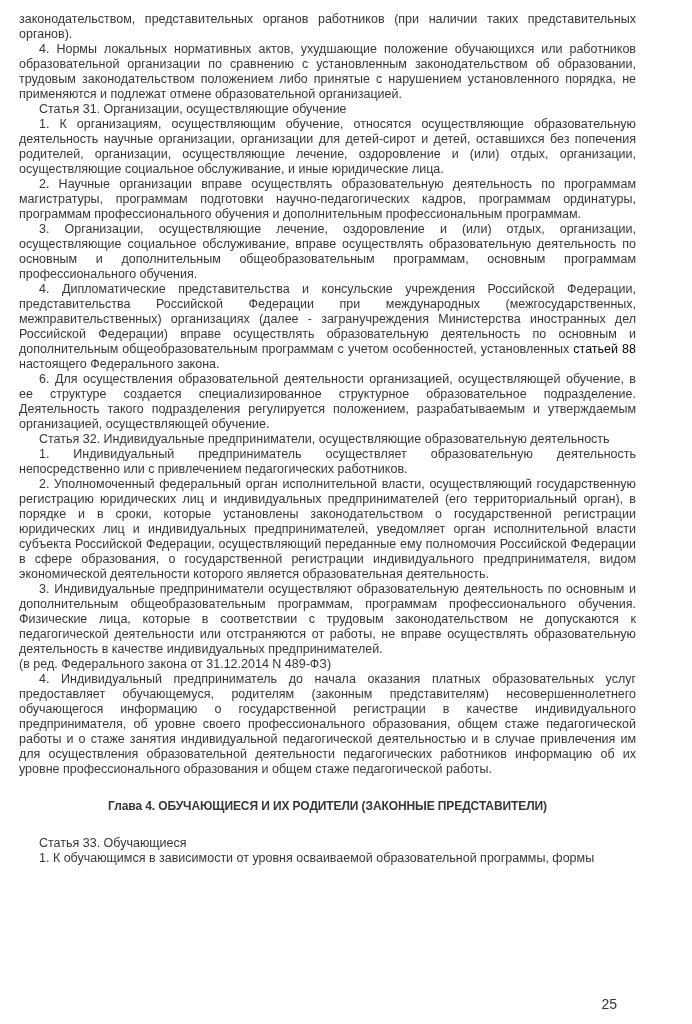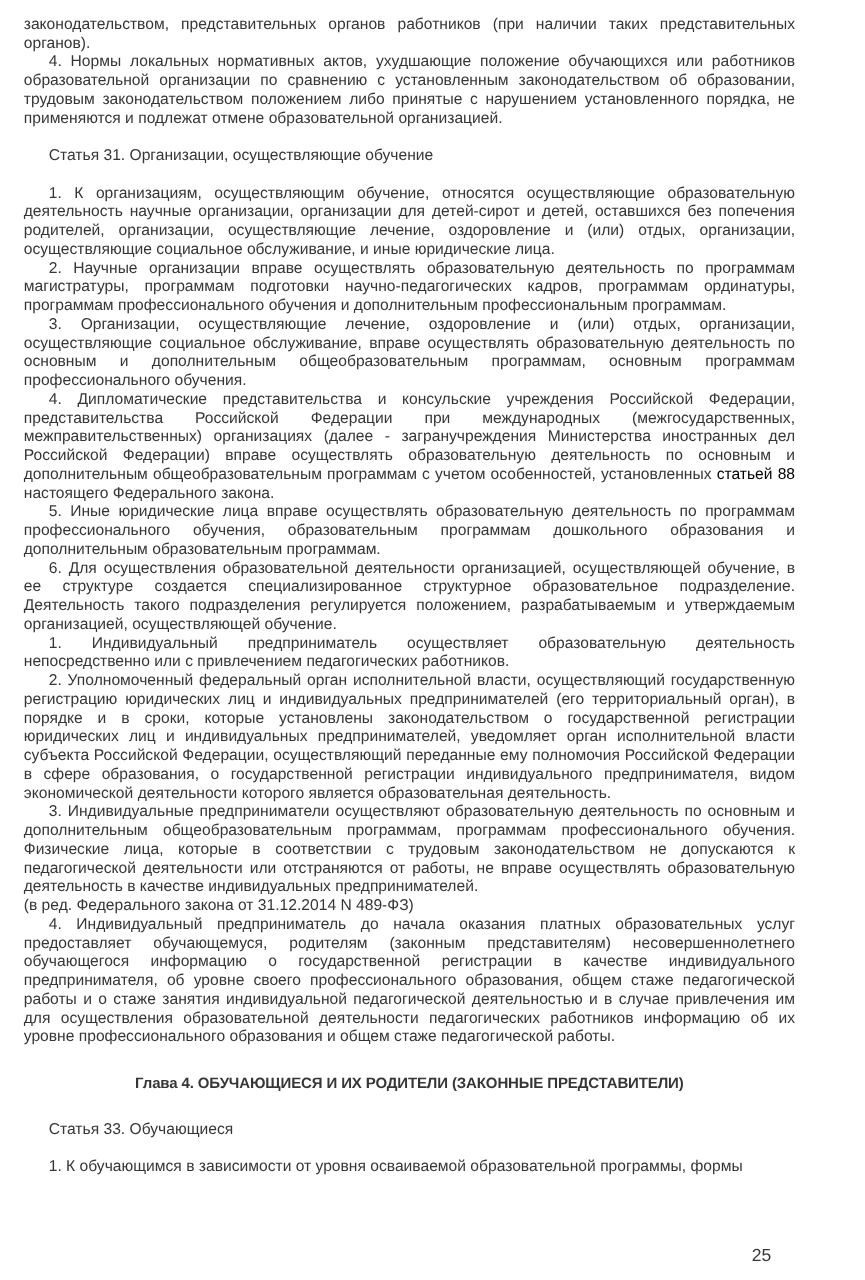--- a/index.html
+++ b/index.html
@@ -23,21 +23,21 @@
     text-align: justify;
   }
   .p {
     margin: 0;
     text-indent: 20px;
   }
   .noindent {
     text-indent: 0;
   }
   .heading {
-    margin: 15px 0;
+    margin: 0 0;
   }
   .chapter {
     margin: 22px 0;
     text-align: center;
     text-indent: 0;
     font-weight: bold;
     font-size: 12px;
     letter-spacing: -0.1px;
   }
   a.link {
@@ -61,23 +61,23 @@
 
     <p class="p noindent">законодательством, представительных органов работников (при наличии таких представительных органов).</p>
     <p class="p">4. Нормы локальных нормативных актов, ухудшающие положение обучающихся или работников образовательной организации по сравнению с установленным законодательством об образовании, трудовым законодательством положением либо принятые с нарушением установленного порядка, не применяются и подлежат отмене образовательной организацией.</p>
 
     <p class="p heading">Статья 31. Организации, осуществляющие обучение</p>
 
     <p class="p">1. К организациям, осуществляющим обучение, относятся осуществляющие образовательную деятельность научные организации, организации для детей-сирот и детей, оставшихся без попечения родителей, организации, осуществляющие лечение, оздоровление и (или) отдых, организации, осуществляющие социальное обслуживание, и иные юридические лица.</p>
     <p class="p">2. Научные организации вправе осуществлять образовательную деятельность по программам магистратуры, программам подготовки научно-педагогических кадров, программам ординатуры, программам профессионального обучения и дополнительным профессиональным программам.</p>
     <p class="p">3. Организации, осуществляющие лечение, оздоровление и (или) отдых, организации, осуществляющие социальное обслуживание, вправе осуществлять образовательную деятельность по основным и дополнительным общеобразовательным программам, основным программам профессионального обучения.</p>
     <p class="p"><span>4. Дипломатические представительства и консульские учреждения Российской Федерации, представительства Российской Федерации при международных (межгосударственных, межправительственных) организациях (далее - загранучреждения Министерства иностранных дел Российской Федерации) вправе осуществлять образовательную деятельность по основным и дополнительным общеобразовательным программам с учетом особенностей, установленных </span><a class="link">статьей 88</a><span> настоящего Федерального закона.</span></p>
-    <p class="p">5. Иные юридические лица вправе осуществлять образовательную деятельность по программам профессионального обучения, образовательным программам дошкольного образования и дополнительным образовательным программам.</p>
     <p class="p">6. Для осуществления образовательной деятельности организацией, осуществляющей обучение, в ее структуре создается специализированное структурное образовательное подразделение. Деятельность такого подразделения регулируется положением, разрабатываемым и утверждаемым организацией, осуществляющей обучение.</p>
 
+    <p class="p heading">Статья 32. Индивидуальные предприниматели, осуществляющие образовательную деятельность</p>
 
     <p class="p">1. Индивидуальный предприниматель осуществляет образовательную деятельность непосредственно или с привлечением педагогических работников.</p>
     <p class="p">2. Уполномоченный федеральный орган исполнительной власти, осуществляющий государственную регистрацию юридических лиц и индивидуальных предпринимателей (его территориальный орган), в порядке и в сроки, которые установлены законодательством о государственной регистрации юридических лиц и индивидуальных предпринимателей, уведомляет орган исполнительной власти субъекта Российской Федерации, осуществляющий переданные ему полномочия Российской Федерации в сфере образования, о государственной регистрации индивидуального предпринимателя, видом экономической деятельности которого является образовательная деятельность.</p>
     <p class="p">3. Индивидуальные предприниматели осуществляют образовательную деятельность по основным и дополнительным общеобразовательным программам, программам профессионального обучения. Физические лица, которые в соответствии с трудовым законодательством не допускаются к педагогической деятельности или отстраняются от работы, не вправе осуществлять образовательную деятельность в качестве индивидуальных предпринимателей.</p>
     <p class="p noindent">(в ред. Федерального закона от 31.12.2014 N 489-ФЗ)</p>
     <p class="p">4. Индивидуальный предприниматель до начала оказания платных образовательных услуг предоставляет обучающемуся, родителям (законным представителям) несовершеннолетнего обучающегося информацию о государственной регистрации в качестве индивидуального предпринимателя, об уровне своего профессионального образования, общем стаже педагогической работы и о стаже занятия индивидуальной педагогической деятельностью и в случае привлечения им для осуществления образовательной деятельности педагогических работников информацию об их уровне профессионального образования и общем стаже педагогической работы.</p>
 
     <p class="p chapter">Глава 4. ОБУЧАЮЩИЕСЯ И ИХ РОДИТЕЛИ (ЗАКОННЫЕ ПРЕДСТАВИТЕЛИ)</p>
 
     <p class="p heading">Статья 33. Обучающиеся</p>

